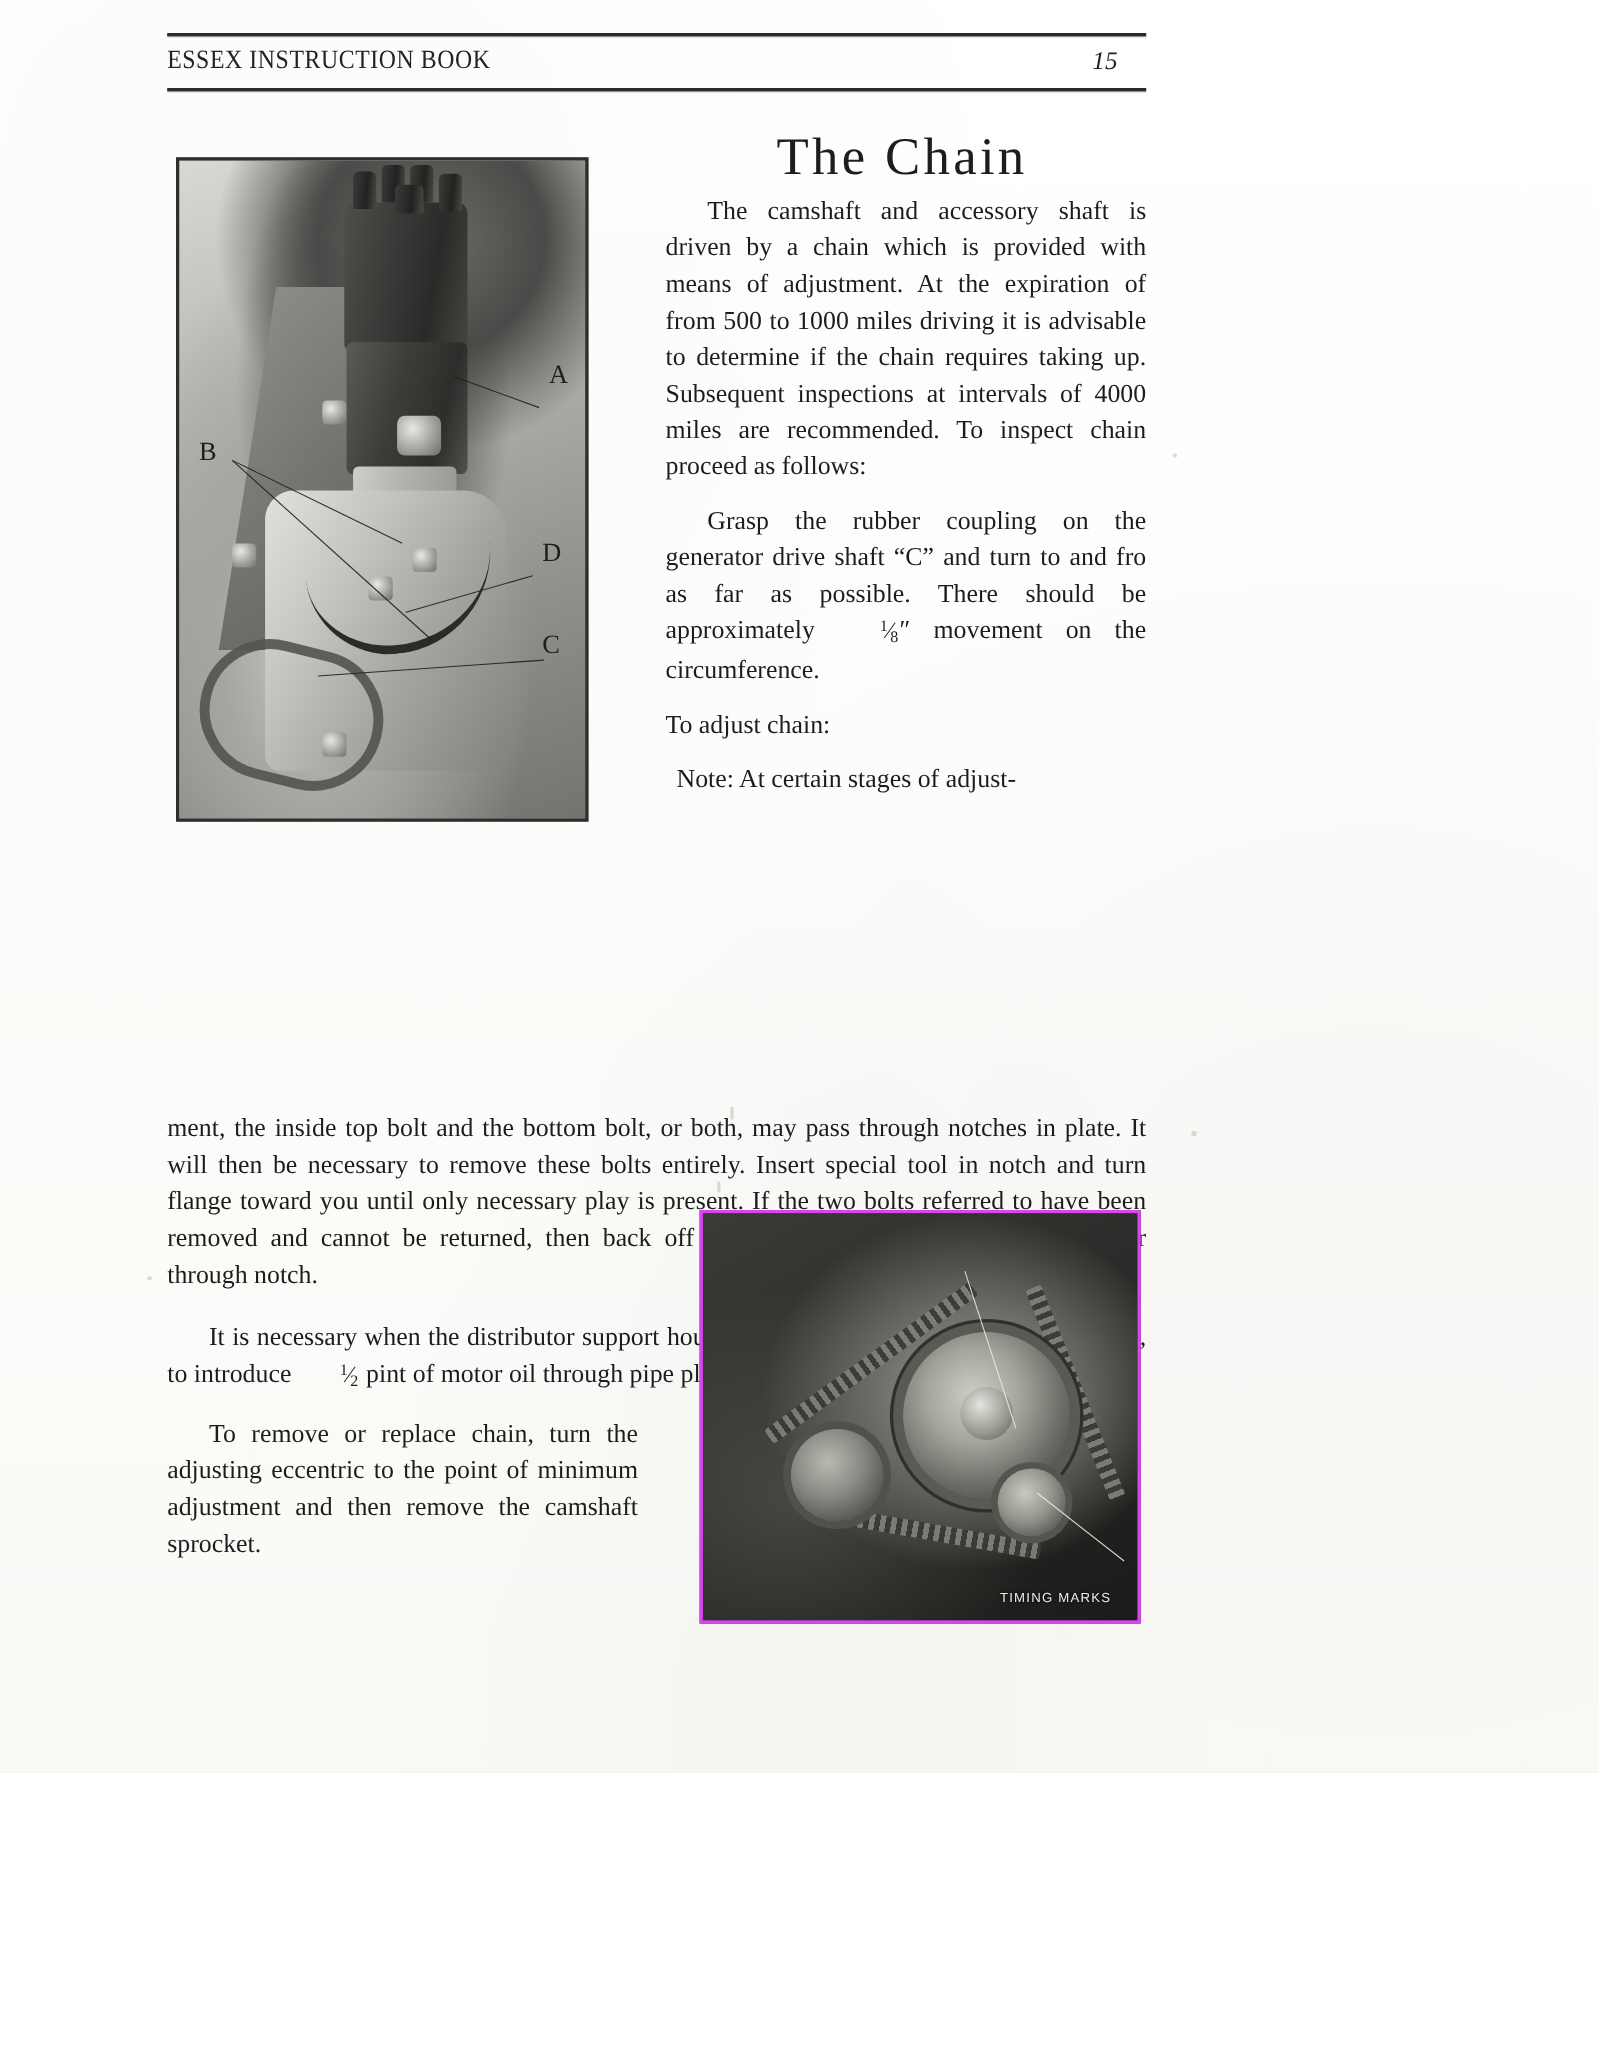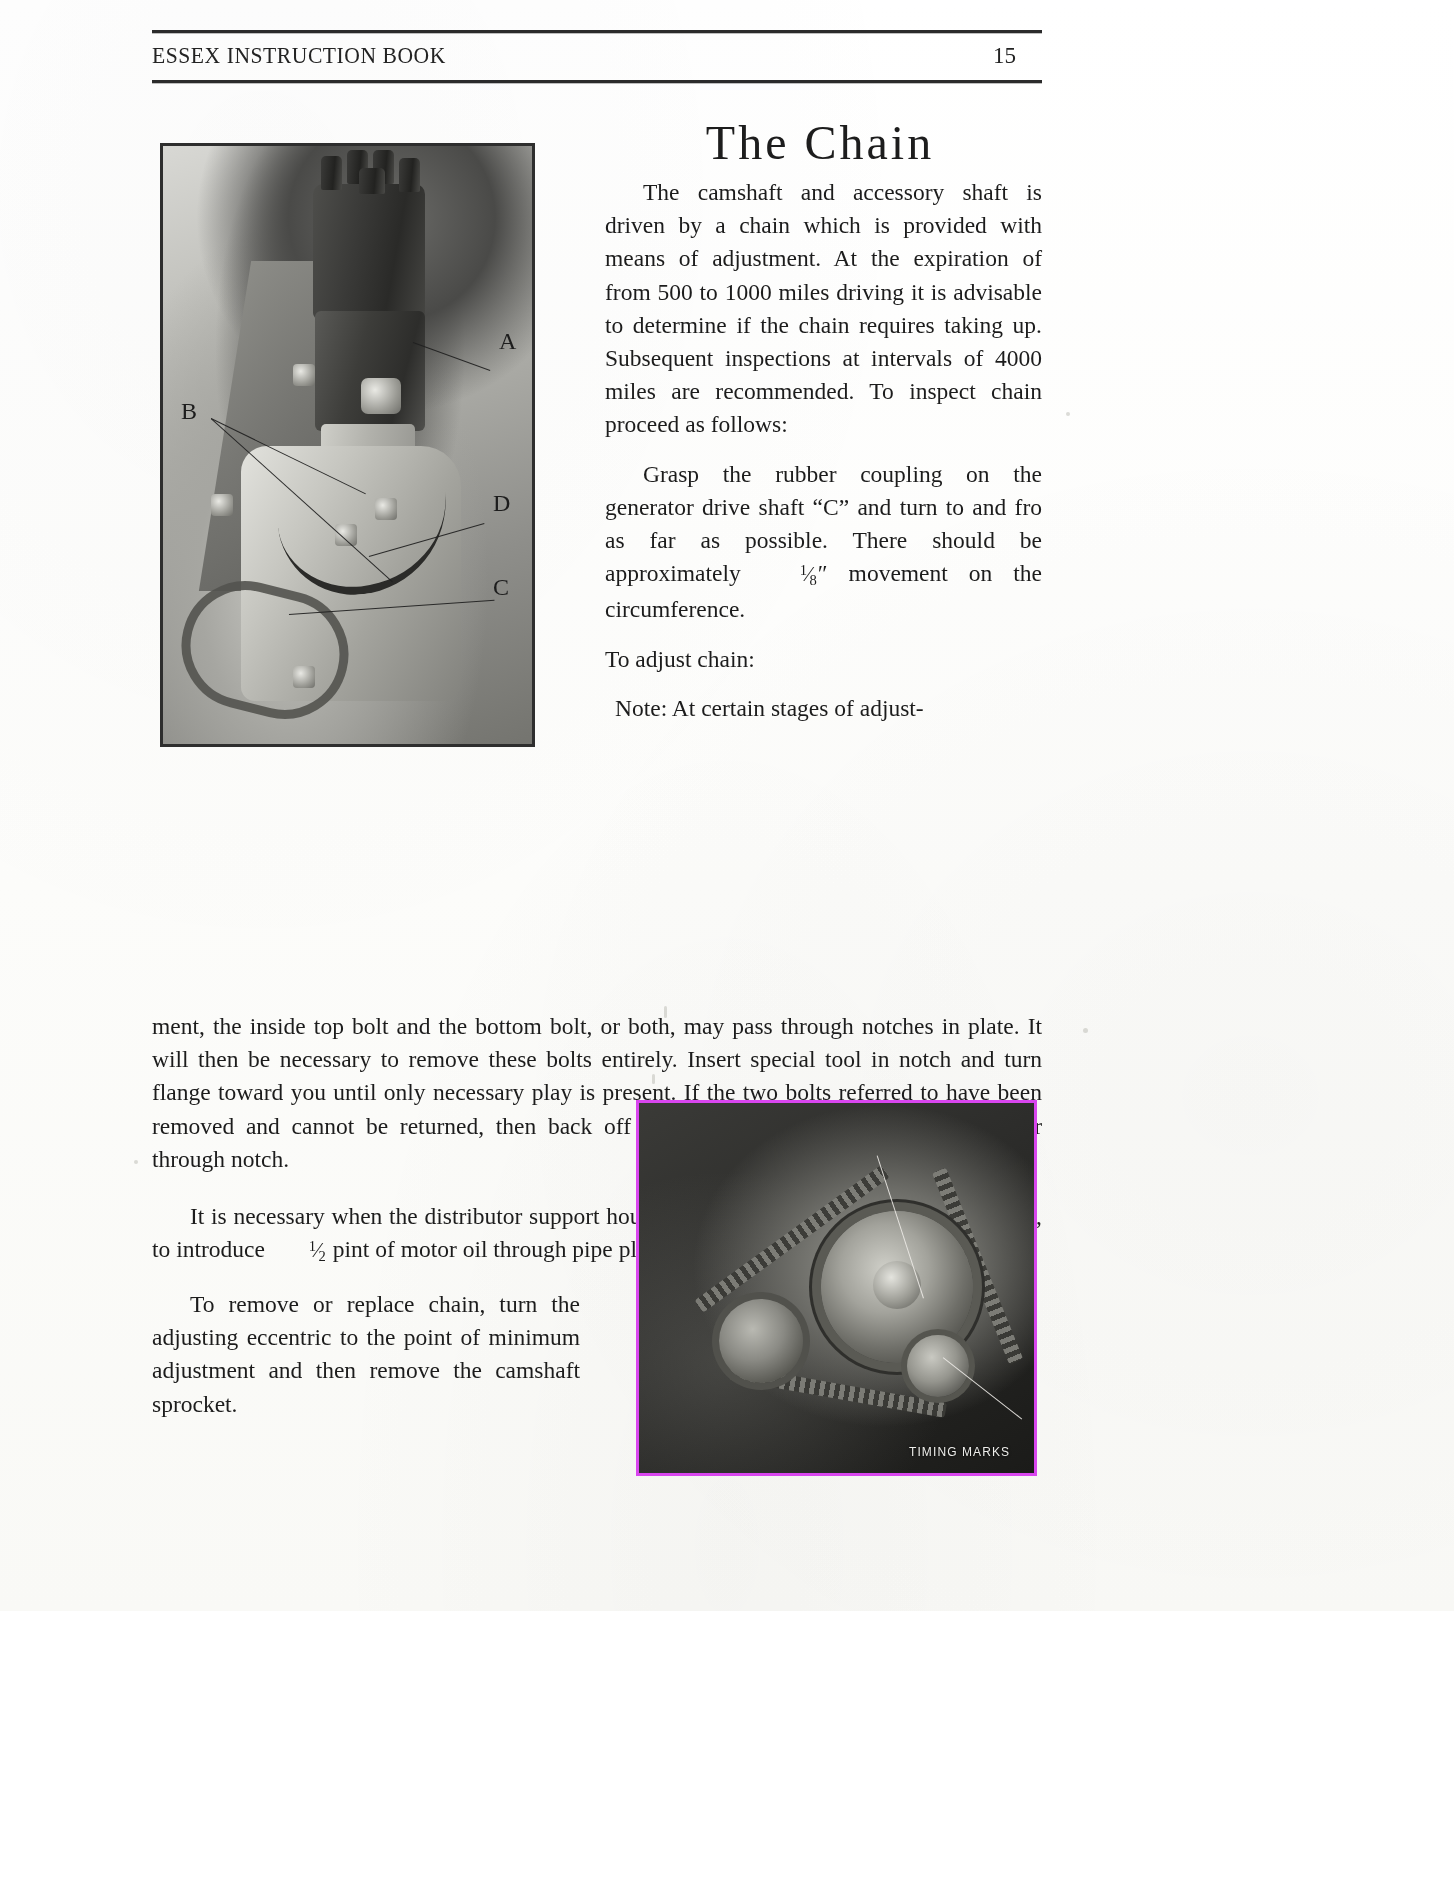--- a/index.html
+++ b/index.html
@@ -66,20 +66,21 @@
     transform: scaleX(0.9);
     transform-origin: left center;
     white-space: nowrap;
   }
   #runhead .page-num {
     position: absolute;
     right: 26px;
     top: 13px;
     font-size: 23px;
     color: #232323;
+    font-style: italic;
   }
 
   
   #title {
     position: absolute;
     left: 600px;
     top: 115px;
     width: 440px;
     text-align: center;
     font-size: 48px;

